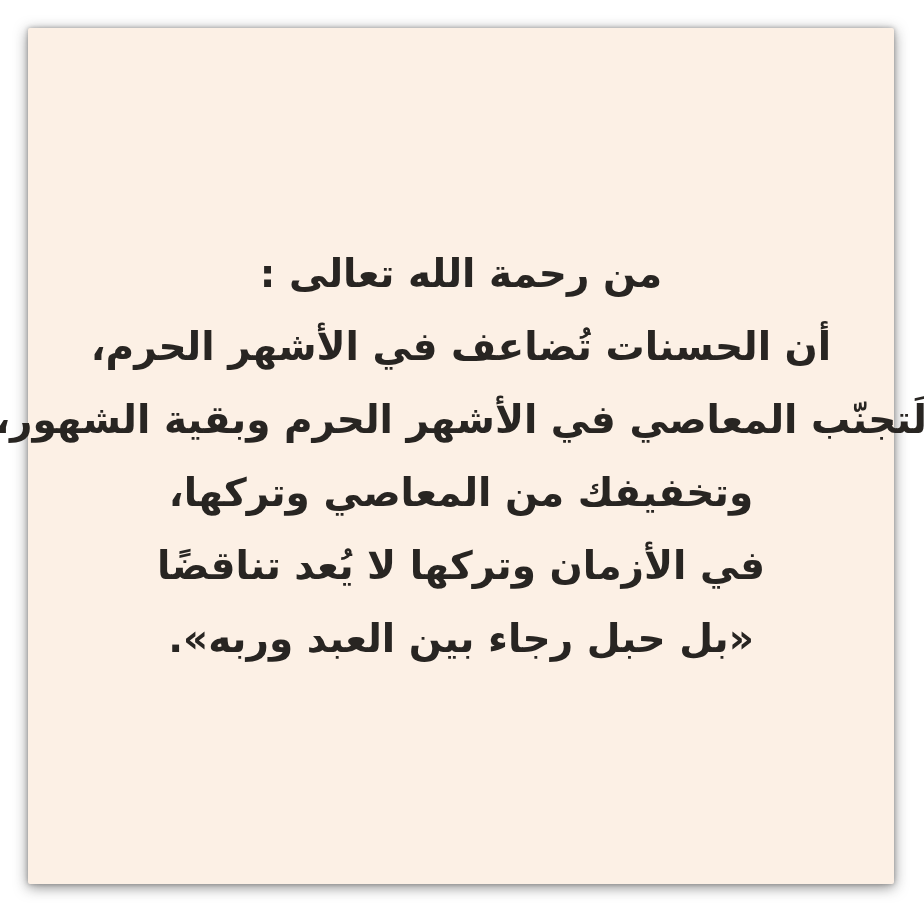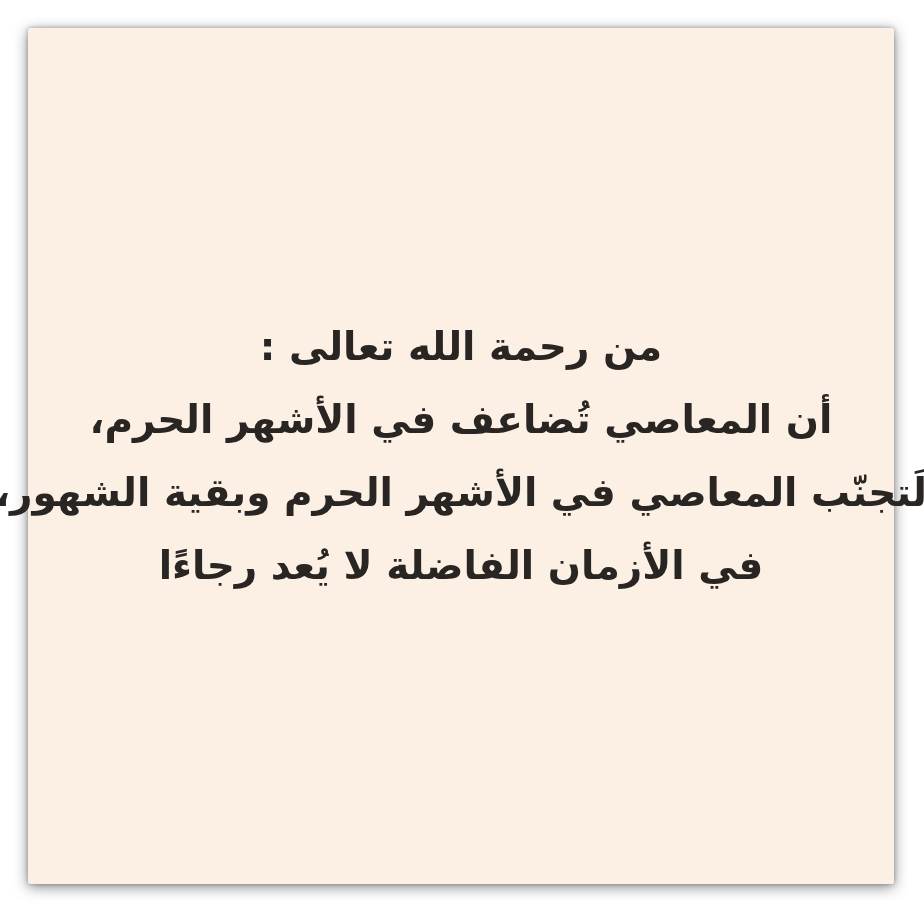--- a/index.html
+++ b/index.html
@@ -40,17 +40,19 @@
     white-space: nowrap;
     letter-spacing: 0;
   }
 </style>
 </head>
 <body>
 
 <div class="page">
   <div class="quote-card">
     <div class="quote-line">من رحمة الله تعالى :</div>
-    <div class="quote-line">أن المعاصي تُضاعف في الأشهر الحرم،</div>
+    <div class="quote-line">أن الحسنات تُضاعف في الأشهر الحرم،</div>
     <div class="quote-line">لَتجنّب المعاصي في الأشهر الحرم وبقية الشهور،</div>
-    <div class="quote-line">في الأزمان الفاضلة لا يُعد رجاءًا</div>
+    <div class="quote-line">وتخفيفك من المعاصي وتركها،</div>
+    <div class="quote-line">في الأزمان وتركها لا يُعد تناقضًا</div>
+    <div class="quote-line">«بل حبل رجاء بين العبد وربه».</div>
   </div>
 </div>
 
 </body></html>

